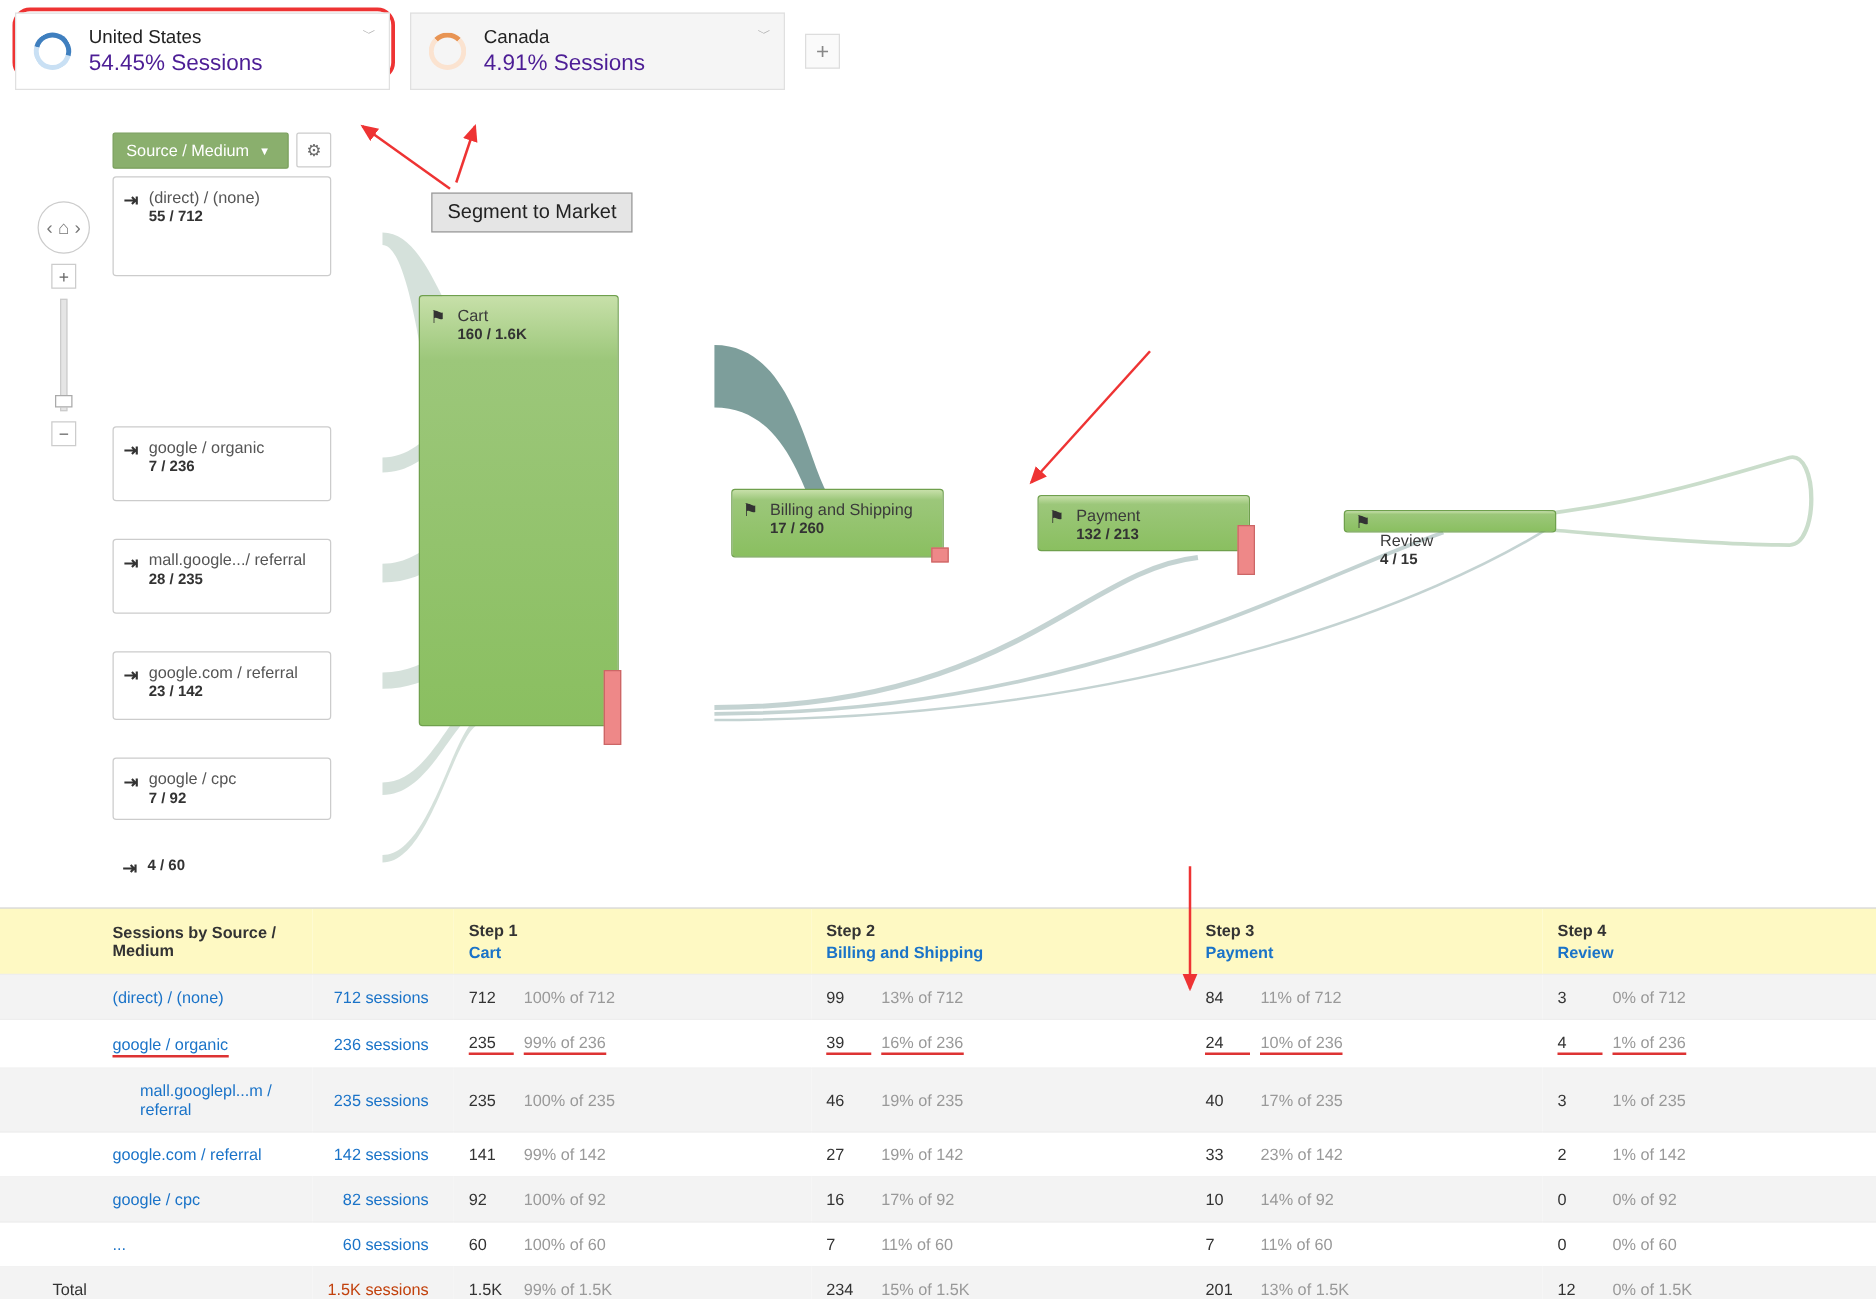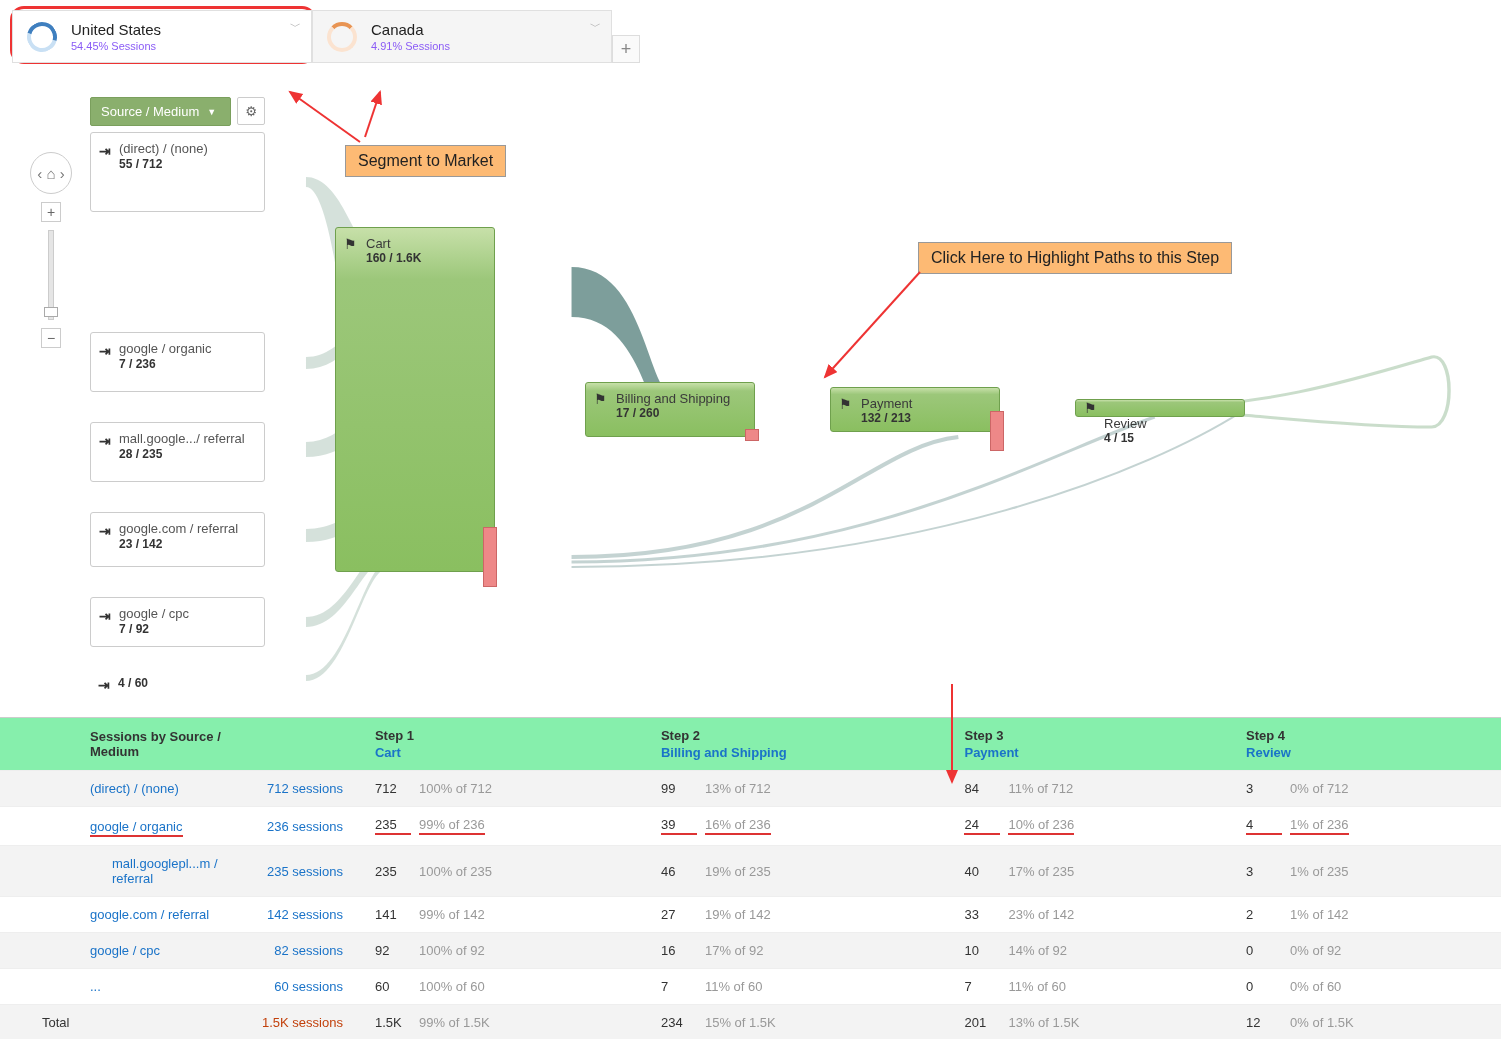--- a/index.html
+++ b/index.html
@@ -1,25 +1,25 @@
 <!DOCTYPE html>
 <html><head>
 <meta charset="utf-8">
 <style>
 *{box-sizing:border-box;margin:0;padding:0;font-family:Arial,Helvetica,sans-serif}
 body{background:#fff;color:#333;font-size:13px}
-.segments{display:flex;gap:0;padding:10px 12px;align-items:flex-end}
+.segments{display:flex;gap:16px;padding:10px 12px;align-items:center}
 .segment-card{display:flex;align-items:center;gap:14px;border:1px solid #e0e0e0;padding:10px 14px;width:300px;background:#fff;position:relative}
 .segment-card.inactive{background:#f5f5f5}
 .segment-card .chev{position:absolute;top:8px;right:10px;color:#aaa;font-size:11px}
 .seg-ring{width:30px;height:30px;border-radius:50%;display:inline-block}
 .seg-ring.blue{border:4px solid #c9e0f4;border-top-color:#3f7fbf;border-right-color:#3f7fbf;transform:rotate(-30deg)}
 .seg-ring.orange{border:4px solid #fbe3d0;border-top-color:#e89453}
 .seg-title{font-size:15px;color:#222}
-.seg-sub{font-size:11px;color:#8b5cf6;margin-top:2px}
+.seg-sub{font-size:18px;color:#4c1d95;margin-top:2px}
 .seg-add{width:28px;height:28px;border:1px solid #ddd;background:#fafafa;display:flex;align-items:center;justify-content:center;color:#888;font-size:18px;cursor:pointer}
 .highlight-box{position:absolute;top:6px;left:10px;width:306px;height:58px;border:3px solid #e33;border-radius:14px;pointer-events:none}
 .viz-area{position:relative;height:620px;margin-top:24px}
 .dim-selector{position:absolute;left:90px;top:0;display:flex;gap:6px}
 .dim-btn{background:#8aaf6d;color:#fff;border:1px solid #7a9f5d;padding:6px 14px 6px 10px;font-size:13px;border-radius:2px;cursor:pointer;display:flex;align-items:center;gap:8px}
 .dim-btn .caret{font-size:9px}
 .gear-btn{width:28px;height:28px;border:1px solid #ccc;background:#fff;border-radius:2px;display:flex;align-items:center;justify-content:center;color:#666;cursor:pointer}
 .nav-ctrl{position:absolute;left:30px;top:55px;display:flex;flex-direction:column;align-items:center;gap:8px}
 .nav-circle{width:42px;height:42px;border:1px solid #ccc;border-radius:50%;display:flex;align-items:center;justify-content:center;font-size:15px;color:#777;background:#fff;cursor:pointer}
 .zoom-btn{width:20px;height:20px;border:1px solid #ccc;background:#fff;font-size:14px;display:flex;align-items:center;justify-content:center;cursor:pointer;color:#666}
@@ -28,25 +28,25 @@
 .src-box{position:absolute;left:90px;width:175px;height:80px;border:1px solid #ccc;border-radius:3px;background:#fff;padding:8px 10px 8px 28px}
 .src-box .arrow{position:absolute;left:8px;top:10px;font-size:14px;font-weight:bold}
 .src-title{font-size:13px;color:#555}
 .src-stats{font-size:12px;font-weight:bold;color:#333;margin-top:1px}
 .flow-svg{position:absolute;left:0;top:0;width:100%;height:100%;pointer-events:none}
 .step-box{position:absolute;border:1px solid #6fa04d;border-radius:3px;background:linear-gradient(to bottom,#c7e0a9,#9cc77a 15%,#8abf60);padding:8px 10px 8px 30px;cursor:pointer}
 .step-box .flag{position:absolute;left:8px;top:8px;font-size:14px}
 .step-title{font-size:13px;color:#3a3a3a}
 .step-stats{font-size:12px;font-weight:bold;color:#333}
 .drop-bar{position:absolute;width:14px;background:#e88;border:1px solid #c66}
-.callout{position:absolute;border:1px solid #999;background:#fdba74;padding:6px 12px;font-size:16px;color:#222}
+.callout{position:absolute;border:1px solid #999;background:#e5e5e5;padding:6px 12px;font-size:16px;color:#222}
 .red-arrow-svg{position:absolute;pointer-events:none}
 .table-wrap{border-top:1px solid #ccc;margin-top:0}
 table{width:100%;border-collapse:collapse;font-size:13px}
-th{text-align:left;padding:10px 12px;font-weight:bold;font-size:13px;color:#333;background:#86efac}
+th{text-align:left;padding:10px 12px;font-weight:bold;font-size:13px;color:#333;background:#fef9c3}
 th.step-head .step-link{color:#1a73c8;font-weight:bold;display:block;margin-top:2px}
 td{padding:10px 12px;border-top:1px solid #eee}
 tr.odd{background:#f3f3f3}
 tr.highlight{background:#fff}
 .src-link{color:#1a73c8;cursor:pointer}
 .sess-cell{text-align:right;padding-right:20px;color:#1a73c8;white-space:nowrap}
 .val-cell{white-space:nowrap}
 .val-cell .num{color:#333;display:inline-block;min-width:36px;text-align:left}
 .val-cell .pct{color:#999;margin-left:8px}
 .underline-red{border-bottom:2px solid #d33;padding-bottom:1px}
@@ -182,21 +182,20 @@
   <svg class="red-arrow-svg" style="left:270px;top:-10px;width:120px;height:70px">
     <defs>
         <marker id="ah1" markerWidth="8" markerHeight="8" refX="6" refY="3" orient="auto">
           <path d="M0,0 L7,3 L0,6 Z" fill="#e33"></path>
         </marker>
       </defs>
     <line x1="90" y1="55" x2="20" y2="5" stroke="#e33" stroke-width="2" marker-end="url(#ah1)"></line>
     <line x1="95" y1="50" x2="110" y2="5" stroke="#e33" stroke-width="2" marker-end="url(#ah1)"></line>
   </svg>
 
-  <div class="callout" style="left:918px;top:145px">Click Here to Highlight Paths to this Step</div>
   <svg class="red-arrow-svg" style="left:810px;top:170px;width:120px;height:130px">
     <defs>
         <marker id="ah2" markerWidth="8" markerHeight="8" refX="6" refY="3" orient="auto">
           <path d="M0,0 L7,3 L0,6 Z" fill="#e33"></path>
         </marker>
       </defs>
     <line x1="110" y1="5" x2="15" y2="110" stroke="#e33" stroke-width="2" marker-end="url(#ah2)"></line>
   </svg>
 
   <svg class="red-arrow-svg" style="left:940px;top:585px;width:30px;height:110px">

